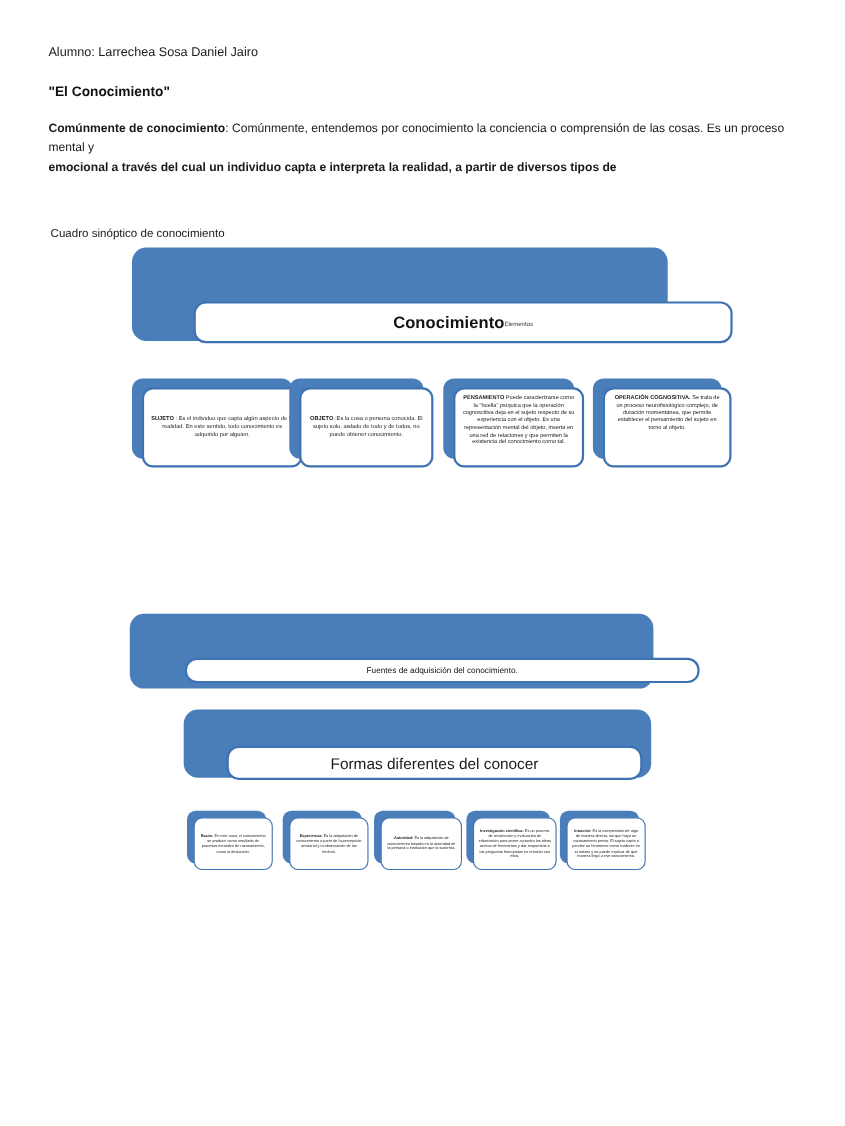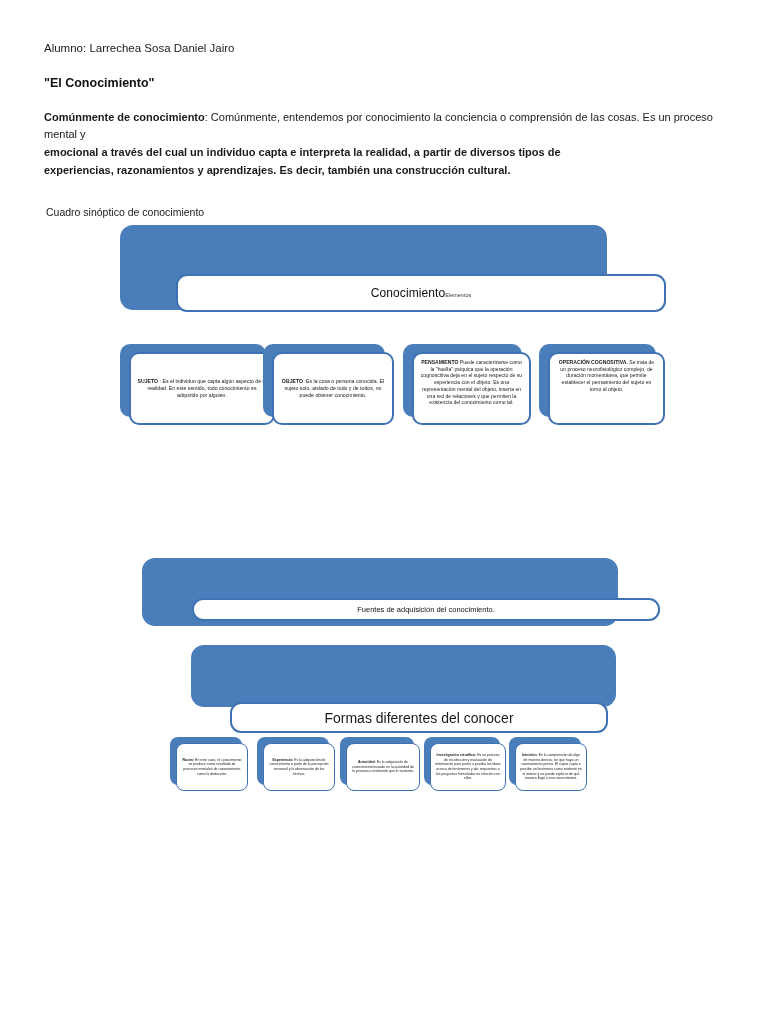--- a/index.html
+++ b/index.html
@@ -7,21 +7,21 @@
   body {
     width: 768px;
     height: 1024px;
     background: #ffffff;
     font-family: "Liberation Sans", sans-serif;
     color: #111111;
     position: relative;
     overflow: hidden;
   }
 
-  .page { position: relative; width: 692px; height: 1024px; padding-left: 24px; }
+  .page { position: relative; width: 692px; height: 1024px; }
 
   
   .doc-head { position: absolute; left: 44px; top: 40px; width: 672px; }
   .student-line {
     font-size: 11.5px;
     line-height: 1.45;
     color: #1a1a1a;
   }
   .doc-title {
     margin-top: 19px;
@@ -63,31 +63,31 @@
     align-items: center;
     justify-content: center;
     text-align: center;
   }
 
   
   #banner-conocimiento { left: 0; top: 0; width: 768px; height: 1024px; pointer-events: none; }
   #banner-conocimiento > * { pointer-events: auto; }
   .b1-blue { left: 120px; top: 225px; width: 487px; height: 85px; }
   .b1-bar  { left: 176px; top: 274px; width: 490px; height: 38px; }
-  .b1-title { font-size: 12px; font-weight: normal; color: #111; letter-spacing: .1px; }
+  .b1-title { font-size: 15px; font-weight: bold; color: #111; letter-spacing: .1px; }
   .b1-sub { font-size: 5.5px; color: #3a3a3a; font-weight: normal; position: relative; top: 1.5px; }
 
   
   .b2-blue { left: 118px; top: 558px; width: 476px; height: 68px; }
   .b2-bar  { left: 168px; top: 598px; width: 468px; height: 23px; }
   .b2-title { font-size: 7.5px; font-weight: normal; color: #111; }
 
   
   .b3-blue { left: 167px; top: 645px; width: 425px; height: 62px; }
-  .b3-bar  { left: 206px; top: 702px; width: 378px; height: 31px; }
+  .b3-bar  { left: 206px; top: 678px; width: 378px; height: 31px; }
   .b3-title { font-size: 14px; color: #1a1a1a; font-weight: normal; }
 
   
   .card {
     position: absolute;
   }
   .card .card-shadow {
     position: absolute;
     left: 0; top: 0;
     width: 100%; height: 100%;
@@ -135,21 +135,20 @@
 <body>
 
 <div class="page">
 
   <div class="doc-head">
     <div class="student-line">Alumno: Larrechea Sosa Daniel Jairo</div>
     <div class="doc-title">"El Conocimiento"</div>
     <div class="definition">
       <b>Comúnmente de conocimiento</b><span>: Comúnmente, entendemos por conocimiento la conciencia o comprensión de las cosas. Es un proceso mental y</span>
       <span class="def-l2">emocional a través del cual un individuo capta e interpreta la realidad, a partir de diversos tipos de</span>
-      <span class="def-l3">experiencias, razonamientos y aprendizajes. Es decir, también  una construcción cultural.</span>
     </div>
   </div>
 
   <div class="section-caption">Cuadro sinóptico de conocimiento</div>
 
   <div class="banner" id="banner-conocimiento">
     <div class="blue-block b1-blue"></div>
     <div class="white-bar b1-bar">
       <span class="b1-title">Conocimiento</span>
         <span class="b1-sub">Elementos</span>

